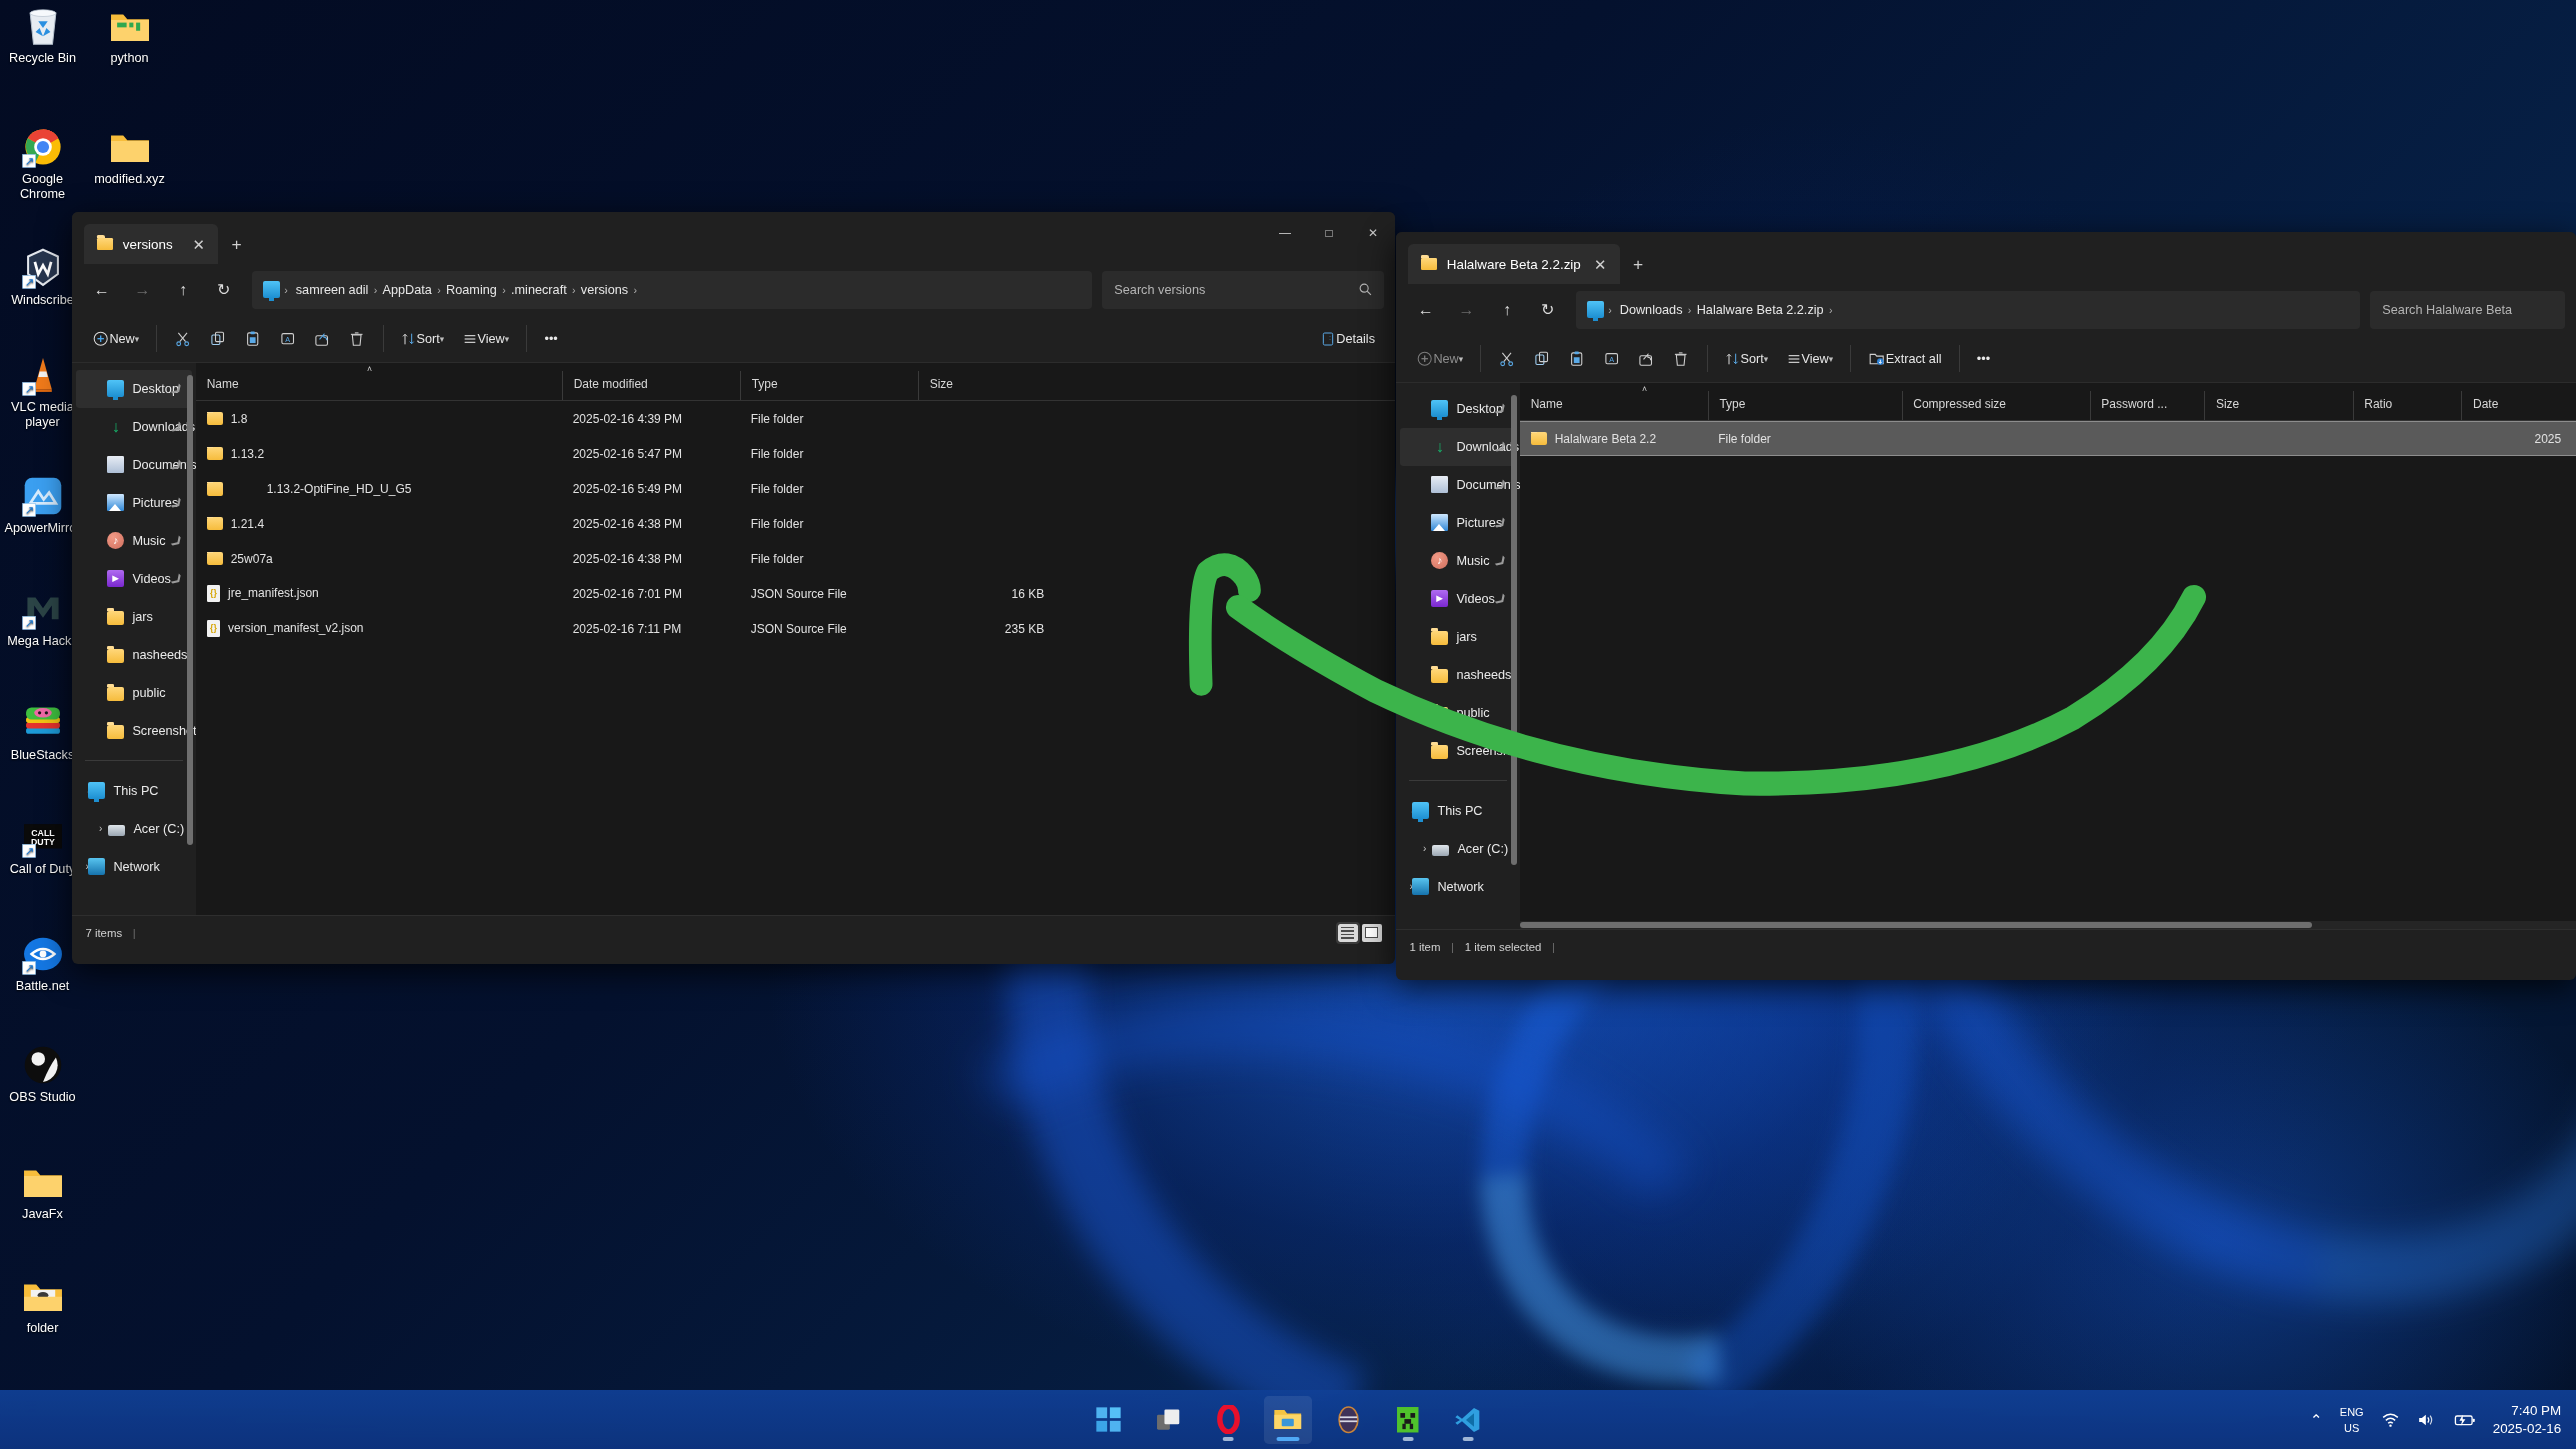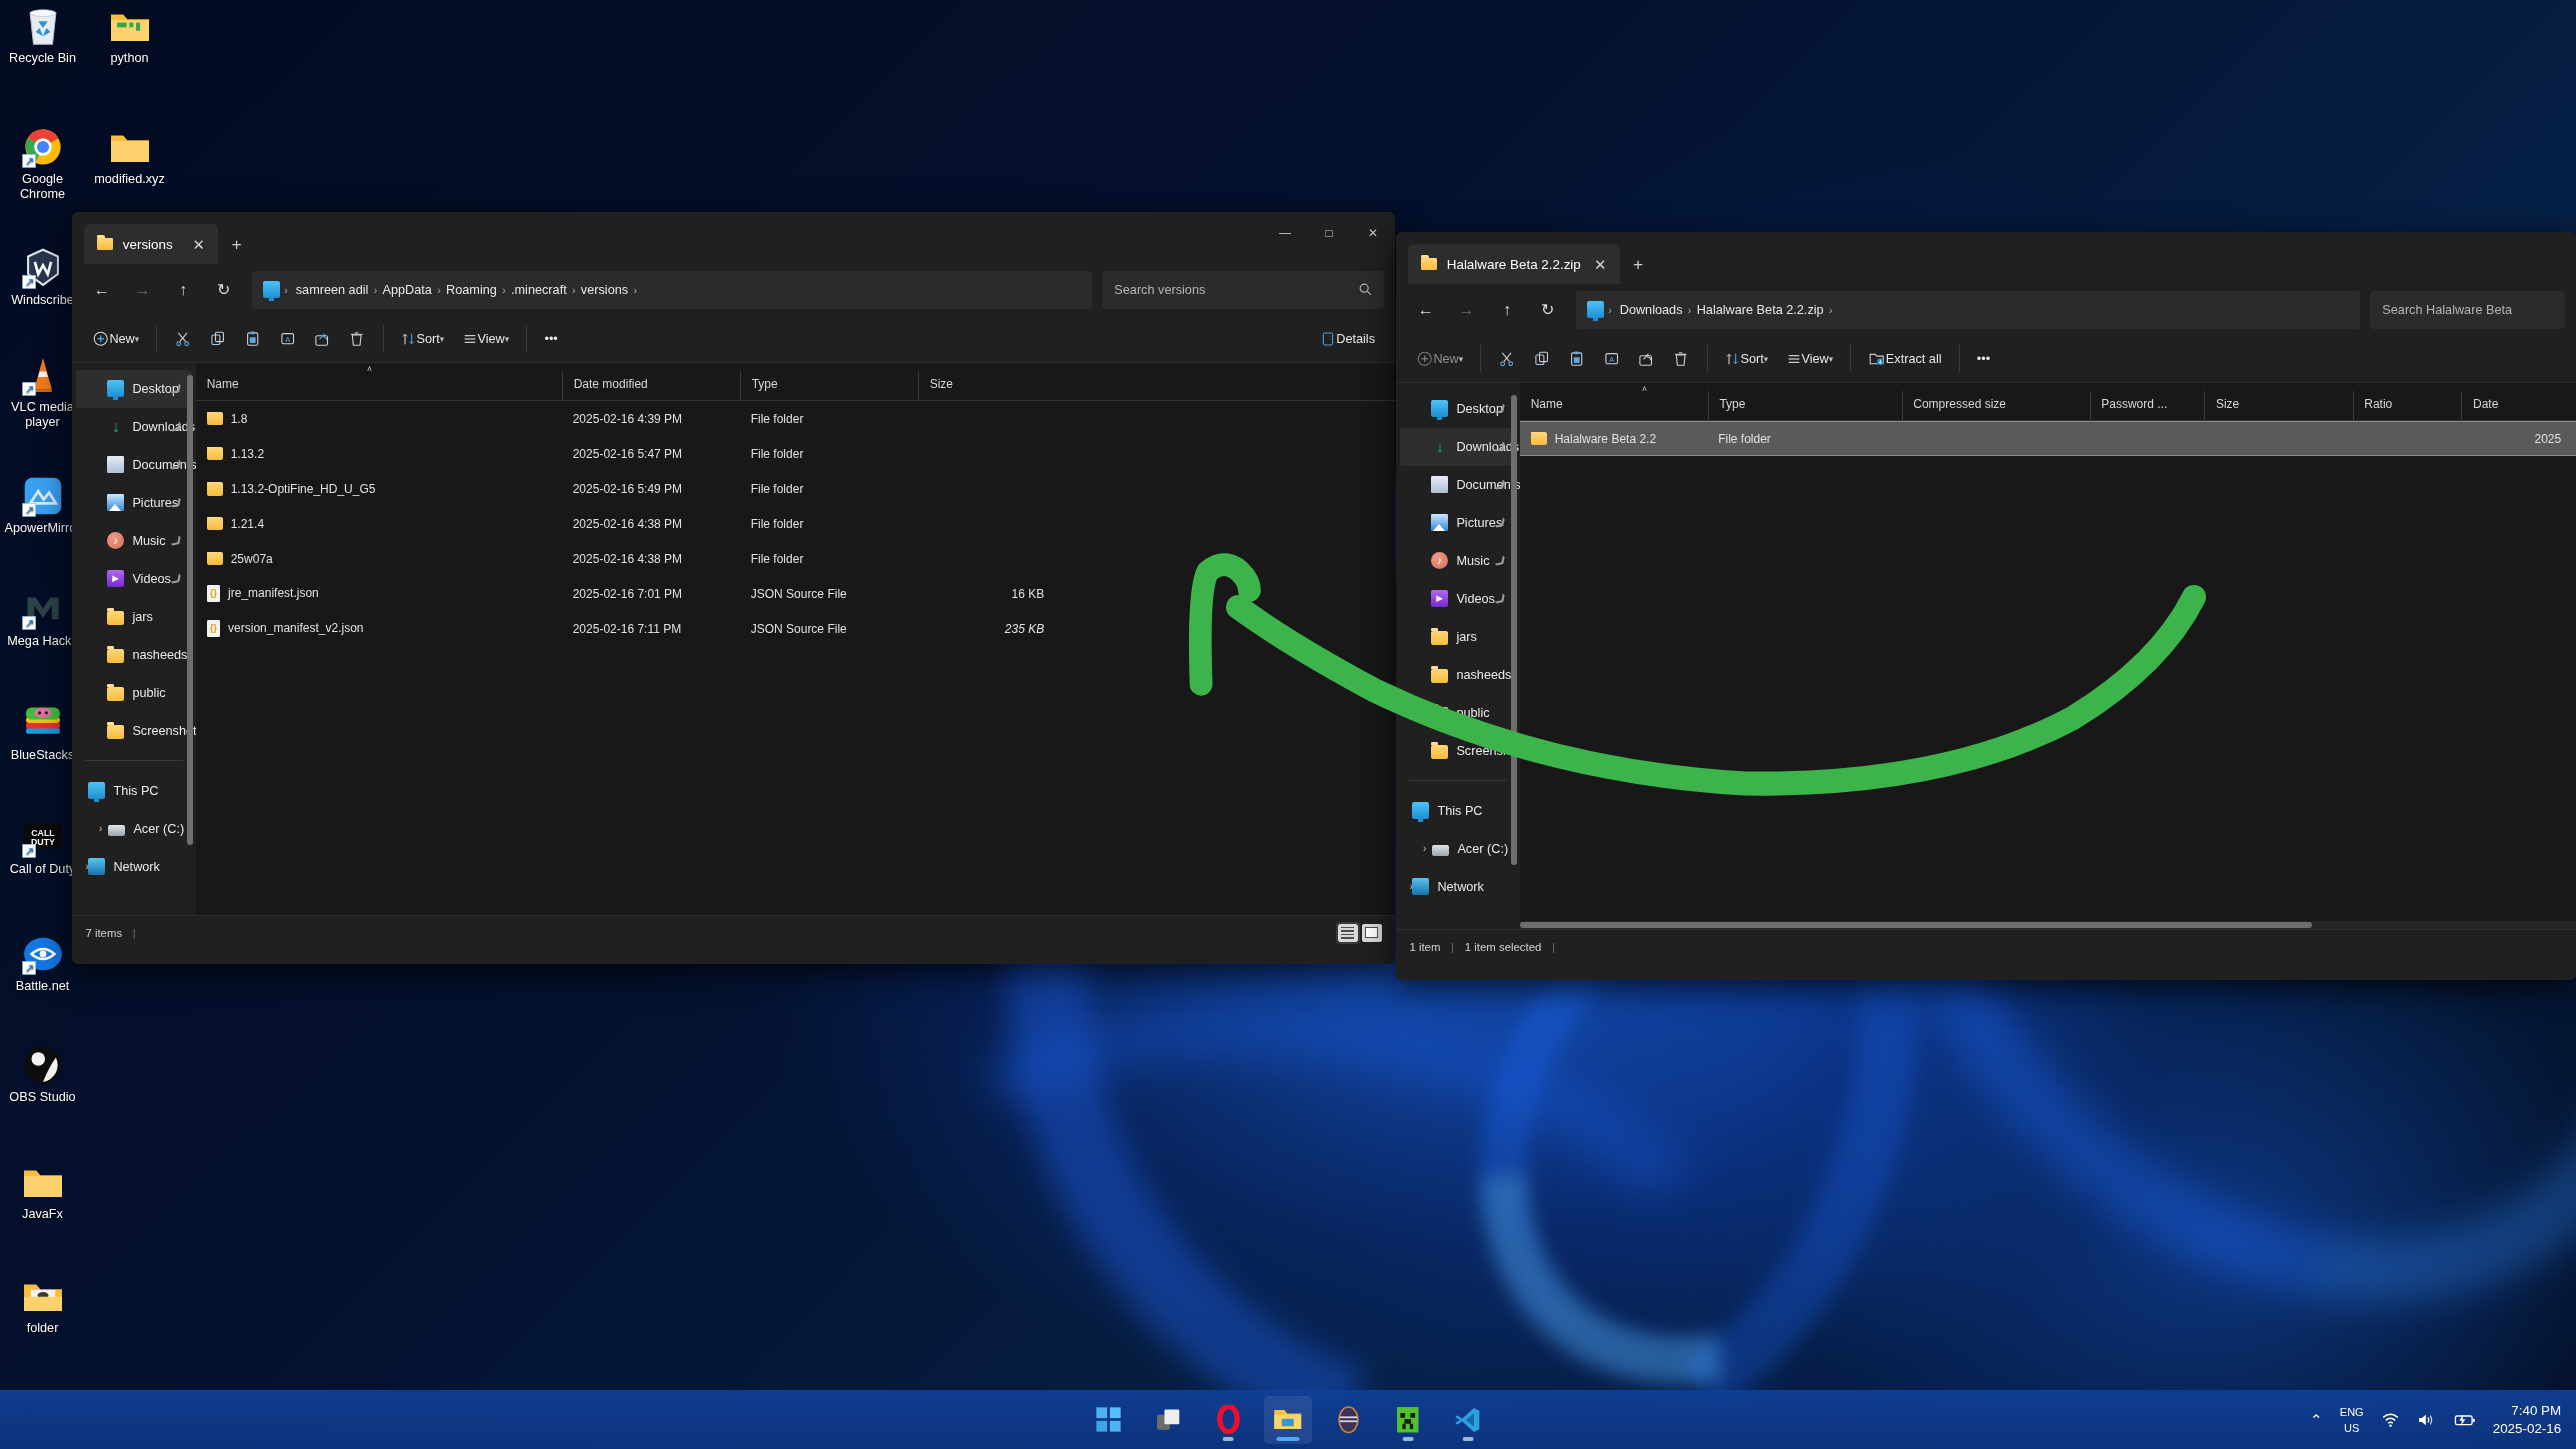--- a/index.html
+++ b/index.html
@@ -697,21 +697,21 @@
           <div class="row">
             <div class="cell" style="width: 366px; display: flex; align-items: center;">
               <span class="rowicon folder"></span>
               <span>1.13.2</span>
             </div>
             <div class="cell" style="width: 178px;">2025-02-16 5:47 PM</div>
             <div class="cell" style="width: 178px;">File folder</div>
             <div class="cell r" style="width: 141px;"></div>
           </div>
           <div class="row">
-            <div class="cell" style="width: 366px; display: flex; align-items: flex-end;">
+            <div class="cell" style="width: 366px; display: flex; align-items: flex-end; gap: 36px;">
               <span class="rowicon folder"></span>
               <span>1.13.2-OptiFine_HD_U_G5</span>
             </div>
             <div class="cell" style="width: 178px;">2025-02-16 5:49 PM</div>
             <div class="cell" style="width: 178px;">File folder</div>
             <div class="cell r" style="width: 141px;"></div>
           </div>
           <div class="row">
             <div class="cell" style="width: 366px; display: flex; align-items: center;">
               <span class="rowicon folder"></span>
@@ -739,21 +739,21 @@
             <div class="cell" style="width: 178px;">JSON Source File</div>
             <div class="cell r" style="width: 141px;">16 KB</div>
           </div>
           <div class="row">
             <div class="cell" style="width: 366px; display: flex; align-items: center;">
               <span class="rowicon json">{}</span>
               <span>version_manifest_v2.json</span>
             </div>
             <div class="cell" style="width: 178px;">2025-02-16 7:11 PM</div>
             <div class="cell" style="width: 178px;">JSON Source File</div>
-            <div class="cell r" style="width: 141px; font-style: italic;">235 KB</div>
+            <div class="cell r" style="width: 141px;">235 KB</div>
           </div>
         </div>
     </div>
   </div>
 
   <div class="fx-status">
     <span>7 items</span>
     <span class="status-sep">|</span>
     <div class="view-toggles">
       <div class="vt list active"></div>

